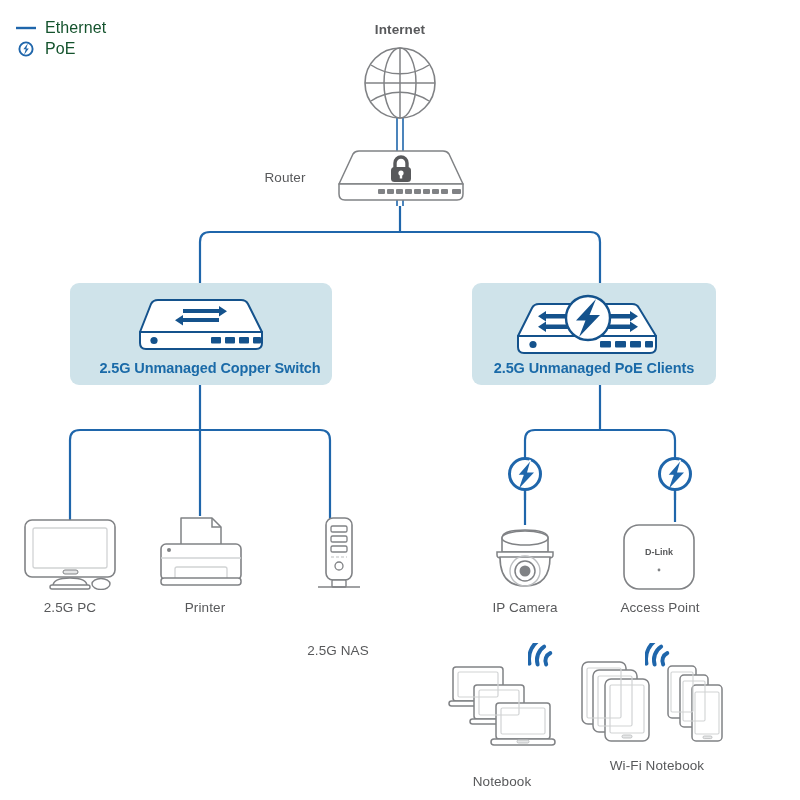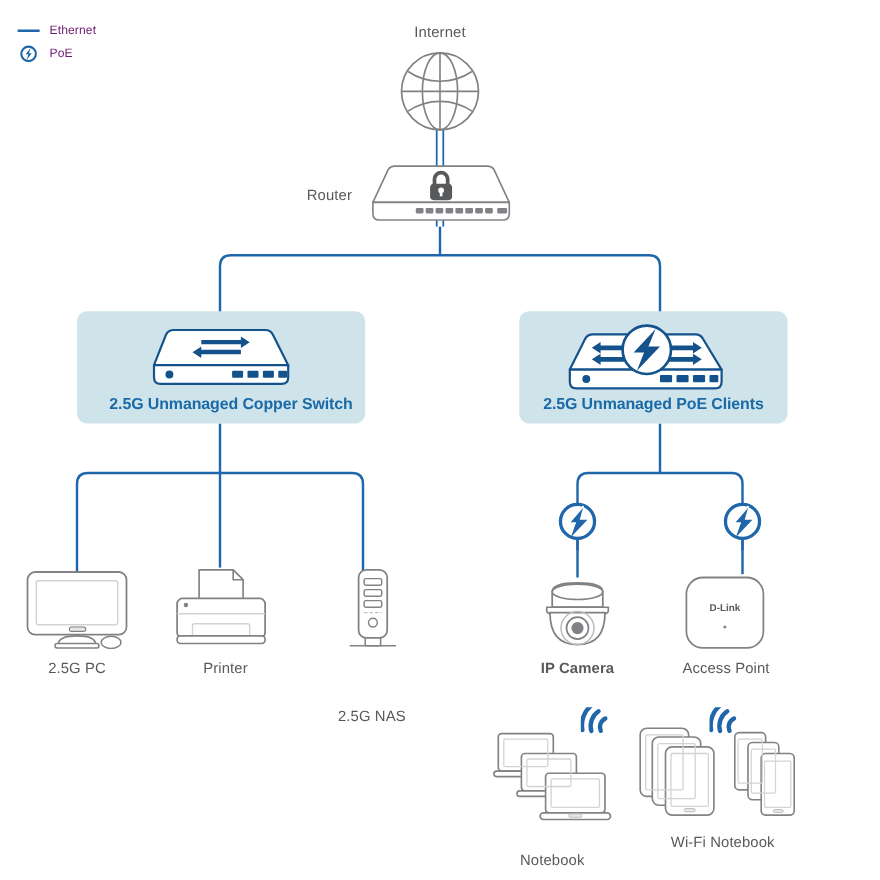--- a/index.html
+++ b/index.html
@@ -42,22 +42,22 @@
   .legend-ico {
     width: 24px;
     height: 16px;
     display: flex;
     align-items: center;
     justify-content: center;
     margin-right: 7px;
     flex: 0 0 24px;
   }
   .legend-txt {
-    font-size: 11px;
-    color: #701a75;
+    font-size: 16px;
+    color: #14532d;
     letter-spacing: .1px;
     white-space: nowrap;
   }
   
   .dev-label {
     position: absolute;
     font-size: 13.5px;
     color: #58595b;
     text-align: center;
     white-space: nowrap;
@@ -122,33 +122,33 @@
       <span class="legend-ico">
         <svg width="16" height="16" viewBox="0 0 16 16">
           <circle cx="8" cy="8" r="6.6" fill="none" stroke="#1f66ab" stroke-width="1.9"></circle>
           <path d="M9.9,2.2 L5.4,8.3 L7.8,8.3 L6.1,13.8 L10.8,7.4 L8.3,7.4 Z" fill="#1f66ab"></path>
         </svg>
       </span>
       <span class="legend-txt">PoE</span>
     </div>
   </div>
 
-  <div class="dev-label" style="left:340px; top:22px; width:120px;">Internet</div>
+  <div class="dev-label" style="left:340px; top:22px; width:120px;font-weight:bold;">Internet</div>
   <div class="node" style="left:360px; top:43px;">
     <svg width="80" height="80" viewBox="0 0 80 80">
       <circle cx="40" cy="40" r="35" fill="#ffffff" stroke="#808285" stroke-width="1.6"></circle>
       <ellipse cx="40" cy="40" rx="16" ry="35" fill="none" stroke="#808285" stroke-width="1.5"></ellipse>
       <line x1="40" y1="5" x2="40" y2="75" stroke="#808285" stroke-width="1.5"></line>
       <line x1="5" y1="40" x2="75" y2="40" stroke="#808285" stroke-width="1.5"></line>
       <path d="M11,22 A52,52 0 0 0 69,22" fill="none" stroke="#808285" stroke-width="1.5"></path>
       <path d="M11,58 A52,52 0 0 1 69,58" fill="none" stroke="#808285" stroke-width="1.5"></path>
     </svg>
   </div>
 
-  <div class="dev-label" style="left:250px; top:170px; width:70px; text-align:right;">Router</div>
+  <div class="dev-label" style="left:250px; top:170px; width:70px; text-align:center;">Router</div>
   <div class="node" style="left:333px; top:148px;">
     <svg width="136" height="56" viewBox="0 0 136 56">
       <path d="M20,6 Q22,3 26,3 L110,3 Q114,3 116,6 L130,36 L6,36 Z" fill="#ffffff" stroke="#808285" stroke-width="1.5" stroke-linejoin="round"></path>
       <path d="M6,36 L130,36 L130,46 Q130,52 124,52 L12,52 Q6,52 6,46 Z" fill="#ffffff" stroke="#808285" stroke-width="1.5" stroke-linejoin="round"></path>
       <g fill="#808285">
         <rect x="45" y="41" width="7" height="5" rx="1"></rect>
         <rect x="54" y="41" width="7" height="5" rx="1"></rect>
         <rect x="63" y="41" width="7" height="5" rx="1"></rect>
         <rect x="72" y="41" width="7" height="5" rx="1"></rect>
         <rect x="81" y="41" width="7" height="5" rx="1"></rect>
@@ -272,21 +272,21 @@
     <svg width="80" height="66" viewBox="0 0 80 66">
       <path d="M17,28 L17,14 Q17,6 40,6 Q63,6 63,14 L63,28 Z" fill="#ffffff" stroke="#808285" stroke-width="1.6"></path>
       <ellipse cx="40" cy="14" rx="23" ry="7" fill="#ffffff" stroke="#808285" stroke-width="1.5"></ellipse>
       <path d="M12,28 L68,28 L68,31 Q68,34 64,34 L16,34 Q12,34 12,31 Z" fill="#ffffff" stroke="#808285" stroke-width="1.5"></path>
       <path d="M15,33 Q15,62 40,62 Q65,62 65,33 Z" fill="#ffffff" stroke="#808285" stroke-width="1.6"></path>
       <circle cx="40" cy="47" r="15" fill="none" stroke="#bcbec0" stroke-width="1.4"></circle>
       <circle cx="40" cy="47" r="10" fill="none" stroke="#808285" stroke-width="1.5"></circle>
       <circle cx="40" cy="47" r="5.5" fill="#808285"></circle>
     </svg>
   </div>
-  <div class="dev-label" style="left:465px; top:600px; width:120px;font-weight:bold;">IP Camera</div>
+  <div class="dev-label" style="left:465px; top:600px; width:120px;">IP Camera</div>
 
   <div class="node" style="left:620px; top:522px;">
     <svg width="78" height="70" viewBox="0 0 78 70">
       <rect x="4" y="3" width="70" height="64" rx="15" fill="#ffffff" stroke="#808285" stroke-width="1.6"></rect>
       <text x="39" y="33" text-anchor="middle" font-family="Liberation Sans, sans-serif" font-size="9" font-weight="bold" fill="#58595b">D-Link</text>
       <circle cx="39" cy="48" r="1.4" fill="#808285"></circle>
     </svg>
   </div>
   <div class="dev-label" style="left:600px; top:600px; width:120px;">Access Point</div>
 

